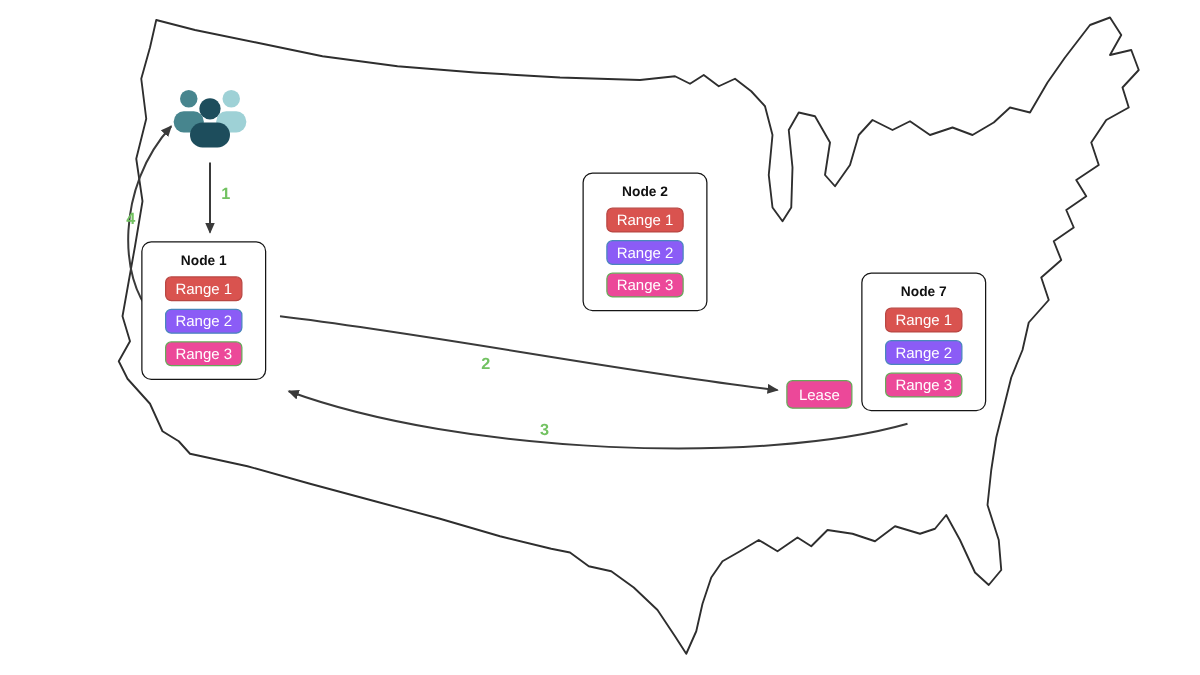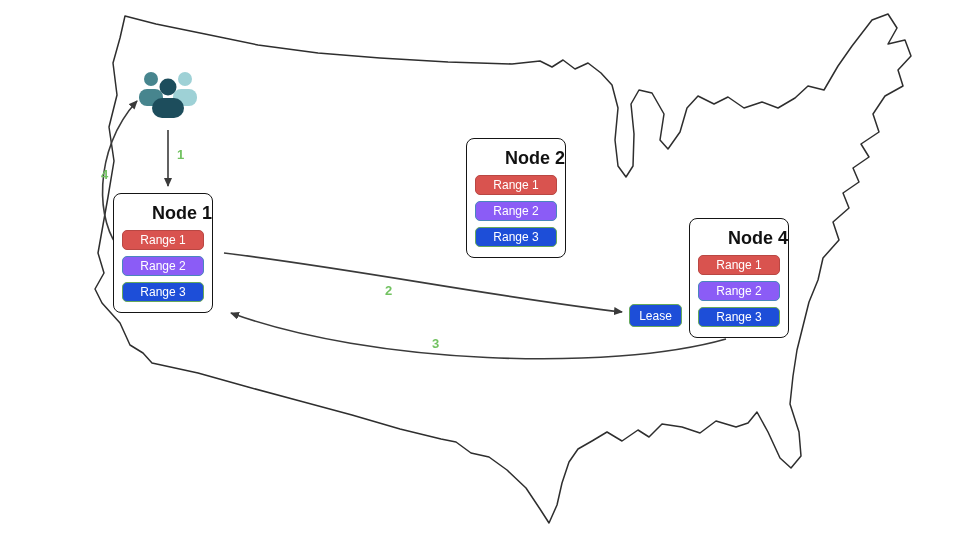--- a/index.html
+++ b/index.html
@@ -11,29 +11,29 @@
     overflow:hidden;
   }
   .stage > svg{position:absolute;left:0;top:0;}
   .map-outline{fill:none;stroke:#2e2e2e;stroke-width:1.5;stroke-linejoin:round;stroke-linecap:round;}
   .arrow{fill:none;stroke:#3a3a3a;stroke-width:1.6;}
   .node{
     position:absolute;width:100px;box-sizing:border-box;
     background:#ffffff;border:1.5px solid #151515;border-radius:8px;
     padding:7px 0 10px;
   }
-  .node-title{text-align:right;font-weight:700;font-size:18px;color:#111;margin:2px 0 2px;}
+  .node-title{text-align:center;font-weight:700;font-size:11px;color:#111;margin:2px 0 2px;}
   .badge{
-    width:82px;height:20px;margin:6px auto 0;border-radius:5px;box-sizing:border-box;
+    width:62px;height:20px;margin:6px auto 0;border-radius:5px;box-sizing:border-box;
     display:flex;align-items:center;justify-content:center;
     color:#fff;font-size:12px;line-height:1;border:1px solid rgba(0,0,0,.22);
   }
   .r1{background:#d9534f;border-color:#b94743;}
   .r2{background:#8b5cf6;border-color:#4a86bd;}
-  .r3{background:#1d4ed8;border-color:#67a95a;}
+  .r3{background:#ec4899;border-color:#67a95a;}
   .lease-badge{
     position:absolute;left:629px;top:304px;width:53px;height:23px;margin:0;
   }
   .step-label{
     position:absolute;color:#72c261;font-weight:700;font-size:13px;user-select:none;
   }
   #step1{left:177px;top:147px;}
   #step2{left:385px;top:283px;}
   #step3{left:432px;top:336px;}
   #step4{left:101px;top:167px;}
@@ -93,21 +93,21 @@
   </div>
 
   <div class="node" id="node2">
     <div class="node-title">Node 2</div>
     <div class="badge r1">Range 1</div>
     <div class="badge r2">Range 2</div>
     <div class="badge r3">Range 3</div>
   </div>
 
   <div class="node" id="node3">
-    <div class="node-title">Node 4</div>
+    <div class="node-title">Node 7</div>
     <div class="badge r1">Range 1</div>
     <div class="badge r2">Range 2</div>
     <div class="badge r3">Range 3</div>
   </div>
 
   <div class="badge r3 lease-badge">Lease</div>
 
   <div class="step-label" id="step1">1</div>
   <div class="step-label" id="step2">2</div>
   <div class="step-label" id="step3">3</div>

